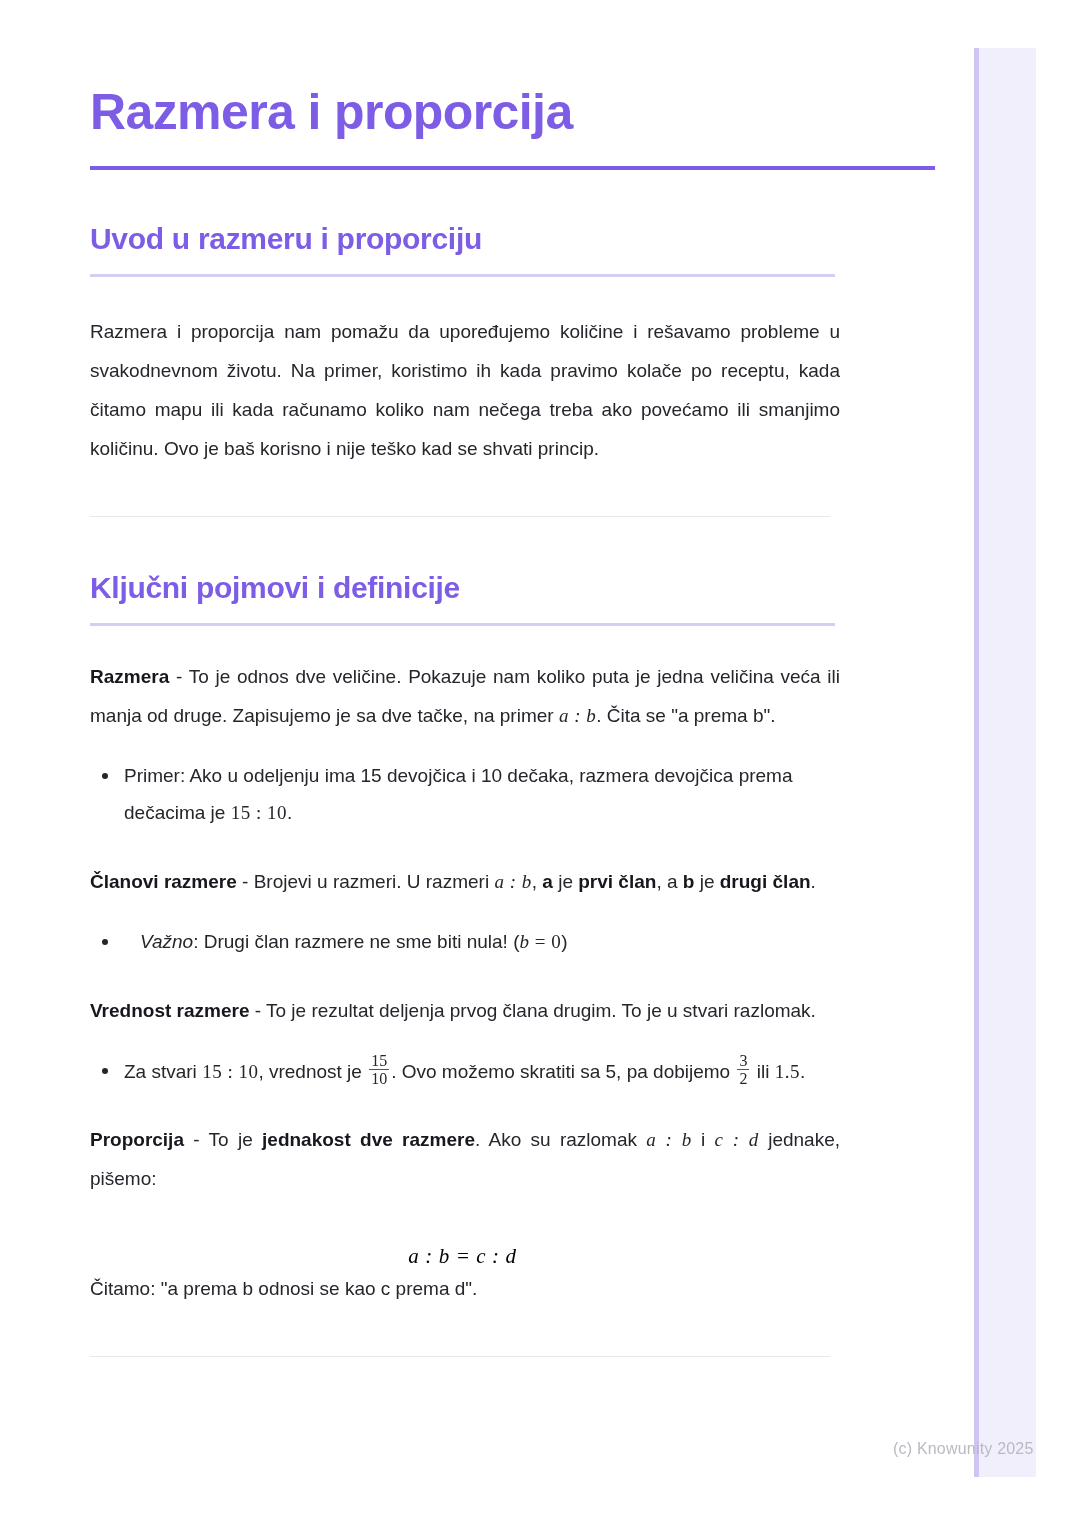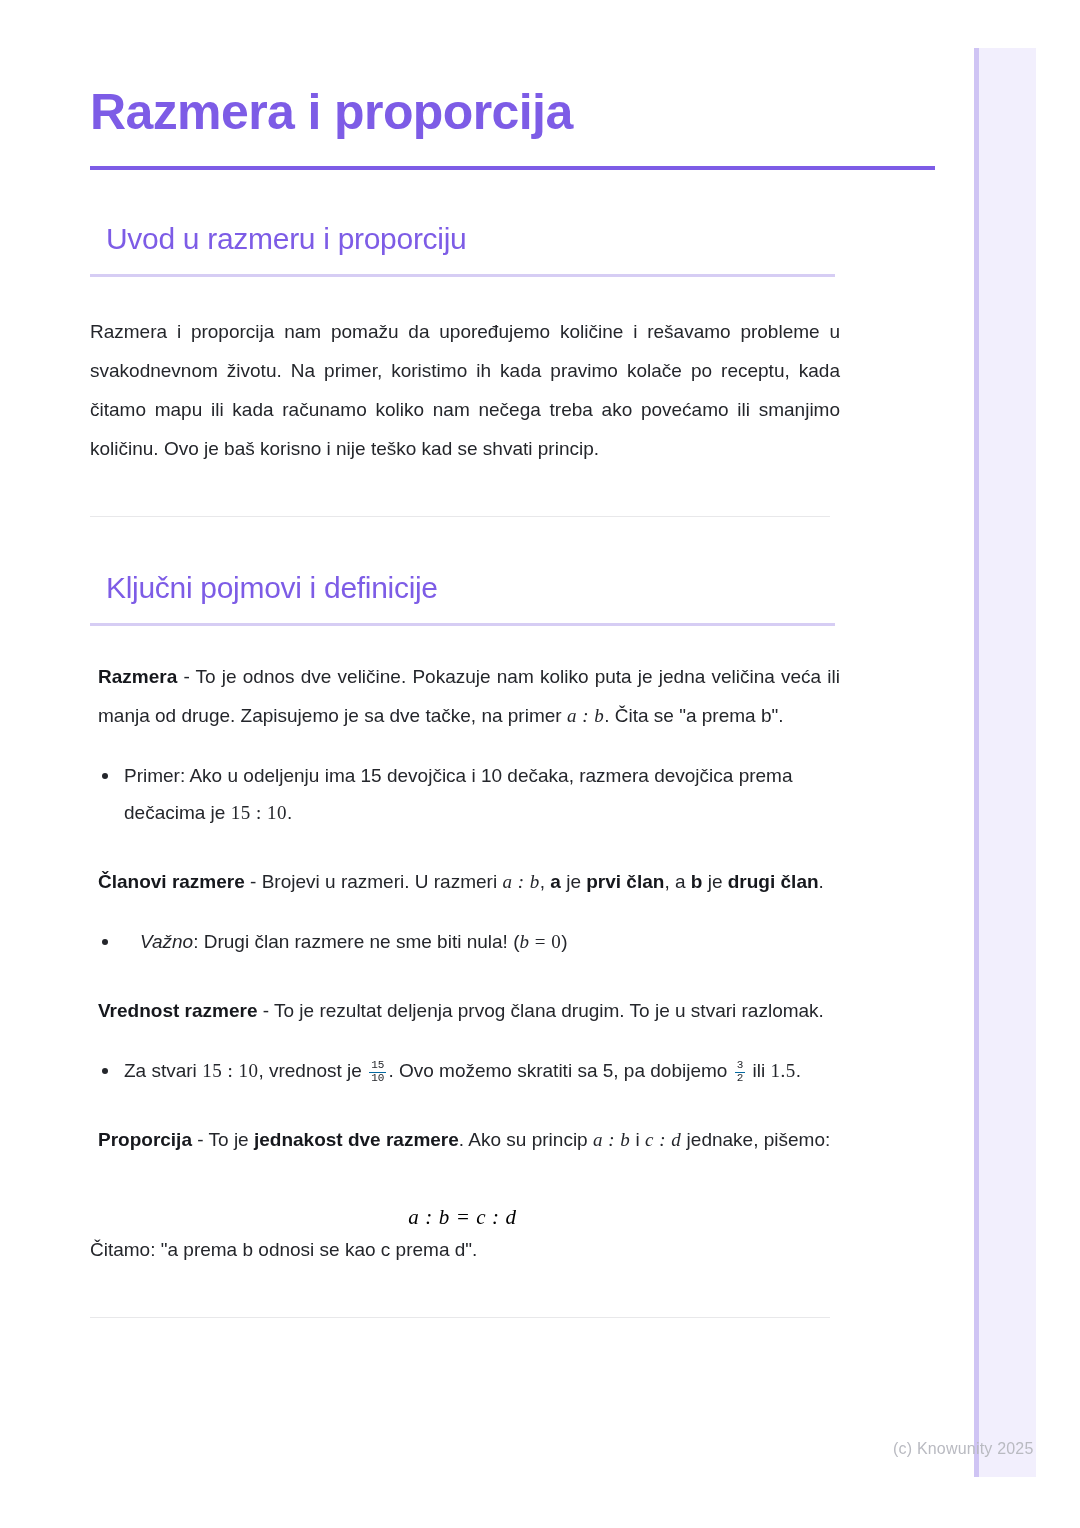--- a/index.html
+++ b/index.html
@@ -58,24 +58,24 @@
     width: 845px;
     height: 4px;
     background: #7d5ce6;
     margin: 27px 0 0 0;
     border: 0;
   }
 
   
   .h2 {
     font-size: 30px;
-    font-weight: 400;
+    font-weight: 700;
     letter-spacing: -0.3px;
     color: #7d5ce6;
-    margin: 16px;
+    margin: 0;
     padding: 0;
   }
   .sec-uvod { margin-top: 52px; }
   .sec-kljucni { margin-top: 54px; }
   .rule-h2 {
     width: 745px;
     height: 3px;
     background: #d6cdf4;
     margin: 18px 0 0 0;
     border: 0;
@@ -95,21 +95,21 @@
   p.body {
     font-size: 19px;
     line-height: 39px;
     margin: 0;
     padding: 0;
     color: #24262b;
     text-align: justify;
     text-justify: inter-word;
   }
   p.body.lead { margin-top: 35px; }
-  p.body.term { margin-top: 31px; margin-left: 8px; }
+  p.body.term { margin-top: 31px; }
 
   strong { font-weight: 700; color: #16181d; }
   em { font-style: italic; margin-left: 16px; }
 
   
   .m {
     font-family: "Liberation Serif", "DejaVu Serif", serif;
     font-style: italic;
     font-size: 19px;
     letter-spacing: 0.5px;
@@ -119,23 +119,23 @@
     font-style: normal;
     font-size: 19px;
     letter-spacing: 0.5px;
   }
 
   
   .frac {
     display: inline-block;
     vertical-align: -0.42em;
     text-align: center;
-    font-family: Liberation Mono, monospace;
+    font-family: Liberation Serif, serif;
     font-style: normal;
-    font-size: 11px;
+    font-size: 16px;
     line-height: 1.08;
     margin: 0 2px;
   }
   .frac .num { display: block; padding: 0 2px; }
   .frac .den { display: block; padding: 0 2px; border-top: 1px solid #0369a1; }
 
   
   ul.bullets {
     list-style: none;
     margin: 22px 0 0 0;
@@ -224,21 +224,21 @@
     <ul class="bullets">
       <li><em>Važno</em><span>: Drugi član razmere ne sme biti nula! (</span><span class="m">b</span><span class="mn"> = </span><span class="mn">0</span><span>)</span></li>
     </ul>
 
     <p class="body term"><strong>Vrednost razmere</strong><span> - </span><span>To je rezultat deljenja prvog člana drugim. To je u stvari razlomak.</span></p>
 
     <ul class="bullets">
       <li><span>Za stvari </span><span class="mn">15 : 10</span><span>, vrednost je </span><span class="frac"><span class="num">15</span><span class="den">10</span></span><span>. Ovo možemo skratiti sa 5, pa dobijemo </span><span class="frac"><span class="num">3</span><span class="den">2</span></span><span> ili </span><span class="mn">1.5</span><span>.</span></li>
     </ul>
 
-    <p class="body term"><strong>Proporcija</strong><span> - </span><span>To je </span><strong>jednakost dve razmere</strong><span>. Ako su princip </span><span class="m">a : b</span><span> i </span><span class="m">c : d</span><span> jednake, pišemo:</span></p>
+    <p class="body term"><strong>Proporcija</strong><span> - </span><span>To je </span><strong>jednakost dve razmere</strong><span>. Ako su razlomak </span><span class="m">a : b</span><span> i </span><span class="m">c : d</span><span> jednake, pišemo:</span></p>
 
     <div class="equation">a : b = c : d</div>
 
     <p class="body closing">Čitamo: "a prema b odnosi se kao c prema d".</p>
 
     <hr class="footer-rule">
 
   </div>
 </div>
 

